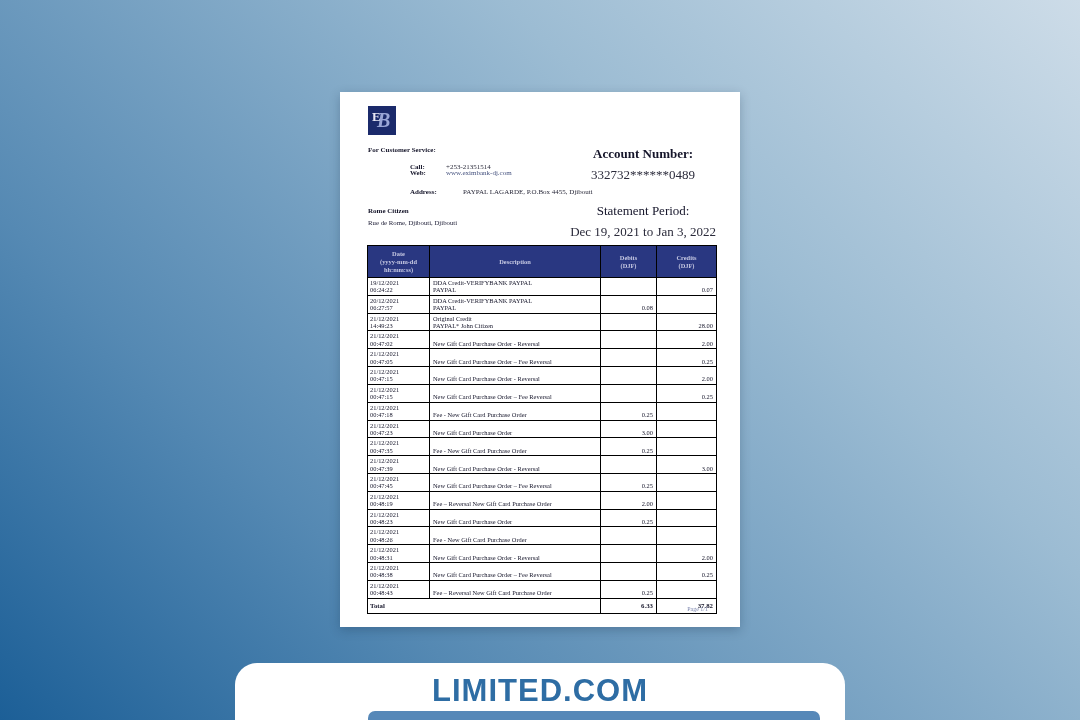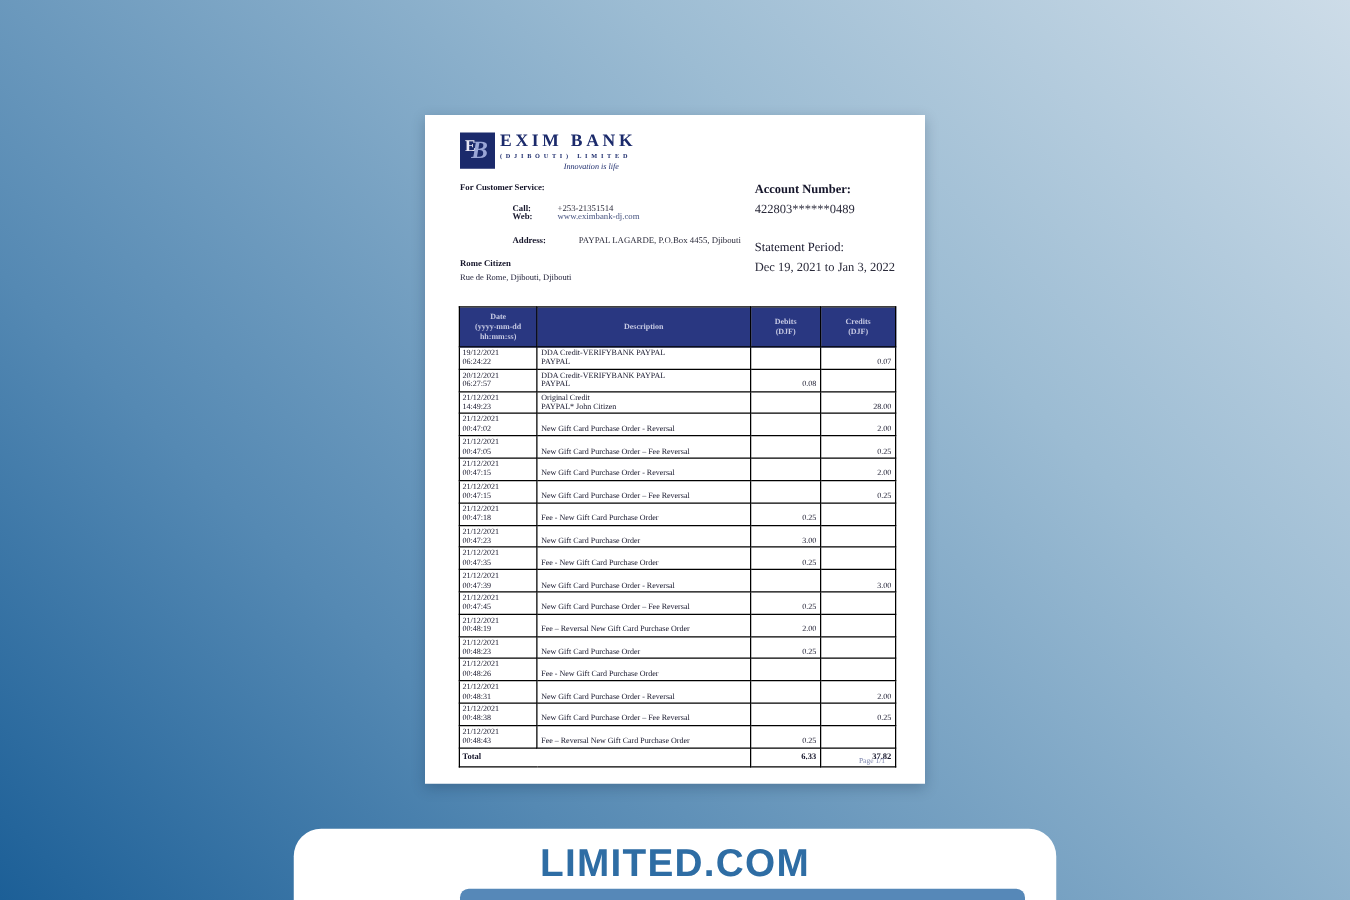--- a/index.html
+++ b/index.html
@@ -30,21 +30,21 @@
 
   .contact-heading { position:absolute; left:28px; top:54px; font-size:7px; font-weight:bold; }
   .contact-row { position:absolute; left:28px; display:flex; font-size:7px;padding-left:42px; }
   .contact-row .lbl { font-weight:bold; width:36px; }
   .row-call { top:71px; }
   .row-web { top:77px; }
   .row-address { top:96px;gap:17px; }
   .contact-row .val { color:#2a2a3a; }
   .row-web .val { color:#44517e; }
 
-  .account-block { position:absolute; right:24px; top:54px; text-align:left; font-size:10px; }
+  .account-block { position:absolute; right:24px; top:54px; text-align:center; font-size:13px; }
   .account-block .blk-label { font-weight:bold; }
   .account-block .blk-value { margin-top:5px; color:#2a2a3a; }
   .account-block .blk-label2 { font-weight:normal; margin-top:20px; }
 
   .customer-block { position:absolute; left:28px; top:115px; font-size:7px; }
   .customer-name { font-weight:bold; }
   .customer-address { margin-top:4px; font-size:6.8px; color:#22223a; }
 
   
   table.txn {
@@ -89,45 +89,40 @@
 </head>
 <body>
 
 <div class="statement-page">
 
   <div class="logo-row">
     <div class="logo-mark">
       <span class="lm-e">E</span>
       <span class="lm-b">B</span>
     </div>
-    <div class="bank-names">
-      <div class="bank-name">EXIM BANK</div>
-      <div class="bank-subtitle">(DJIBOUTI) LIMITED</div>
-      <div class="bank-tagline">Innovation is life</div>
-    </div>
   </div>
 
   <div class="contact-heading">For Customer Service:</div>
 
   <div class="contact-row row-call">
     <span class="lbl">Call:</span>
     <span class="val">+253-21351514</span>
   </div>
   <div class="contact-row row-web">
     <span class="lbl">Web:</span>
     <span class="val">www.eximbank-dj.com</span>
   </div>
   <div class="contact-row row-address">
     <span class="lbl">Address:</span>
     <span class="val">PAYPAL LAGARDE, P.O.Box 4455, Djibouti</span>
   </div>
 
   <div class="account-block">
     <div class="blk-label">Account Number:</div>
-    <div class="blk-value">422803******0489</div>
+    <div class="blk-value">332732******0489</div>
     <div class="blk-label2 blk-label">Statement Period:</div>
     <div class="blk-value">Dec 19, 2021 to Jan 3, 2022</div>
   </div>
 
   <div class="customer-block">
     <div class="customer-name">Rome Citizen</div>
     <div class="customer-address">Rue de Rome, Djibouti, Djibouti</div>
   </div>
 
   <table class="txn">

